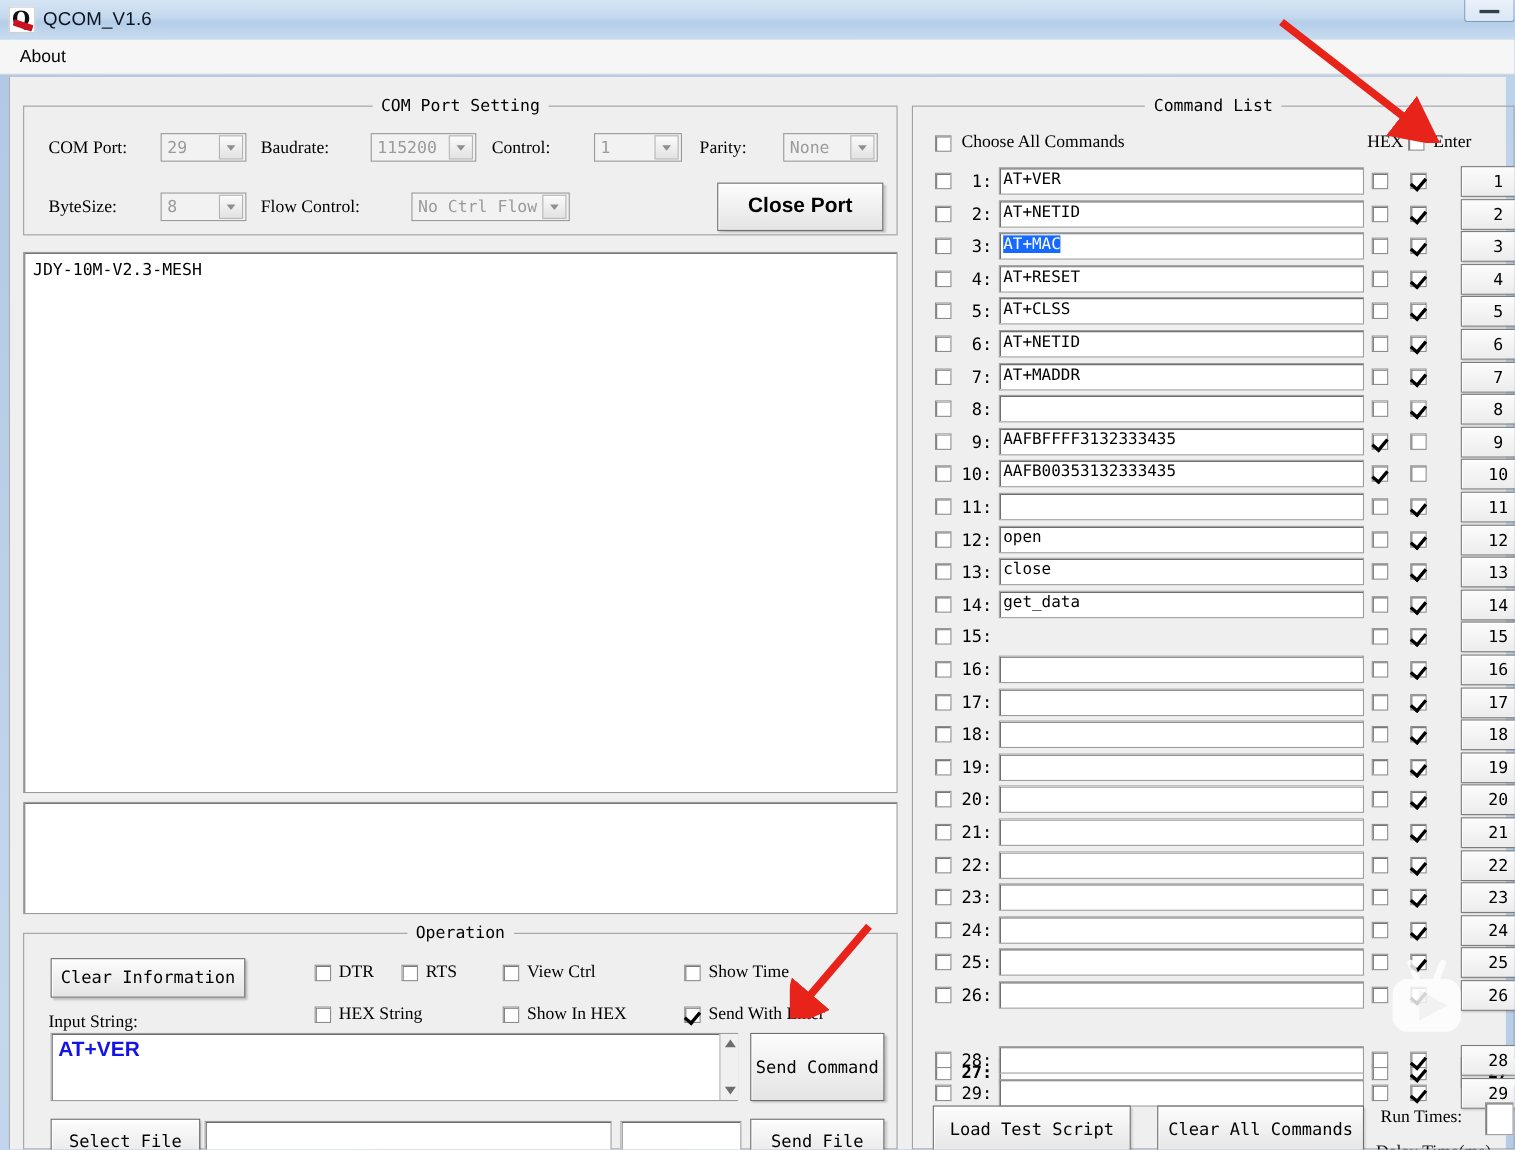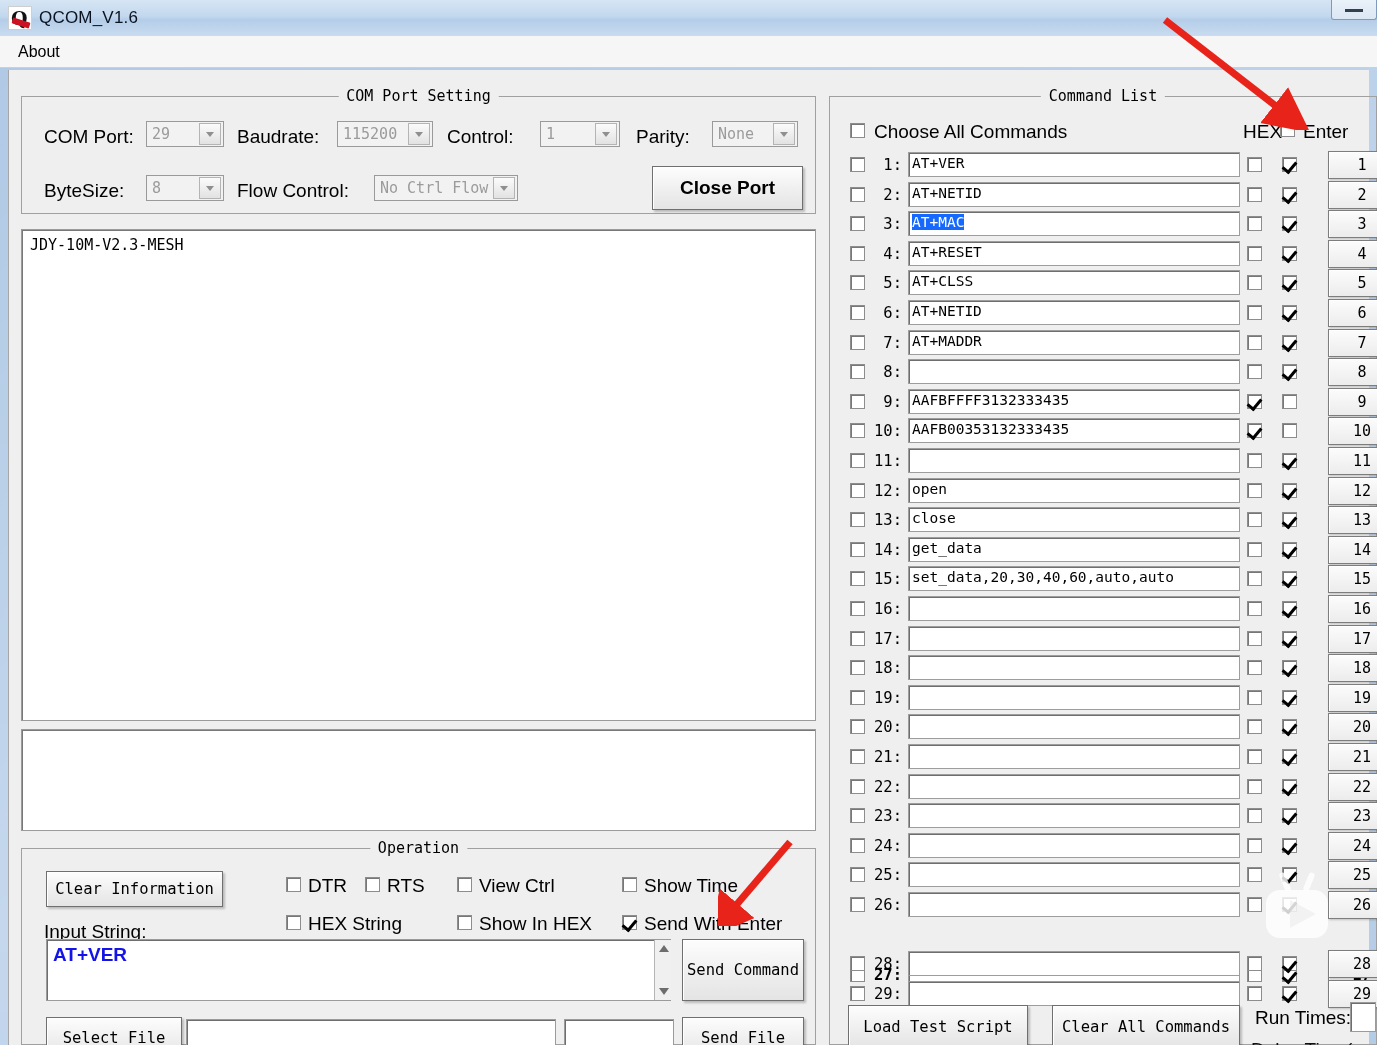--- a/index.html
+++ b/index.html
@@ -77,21 +77,21 @@
   .gbox { position:absolute; border:1px solid #a0a0a0; background:transparent; }
   .gbox > .legend {
     position:absolute; top:-10px; left:50%; transform:translateX(-50%);
     background:#efefef; padding:0 8px;
     font-family:"DejaVu Sans Mono", monospace; font-size:15px; color:#000;
     white-space:nowrap;
   }
 
   
   .lbl {
-    font-family:Liberation Sans, sans-serif; font-size:19px; color:#000;
+    font-family:Liberation Serif, serif; font-size:16px; color:#000;
     white-space:nowrap;
   }
 
   
   .combo {
     position:absolute; height:26px; background:#f2f2f2;
     border:1px solid #9a9a9a; display:flex; align-items:center;
   }
   .combo .cval {
     flex:1; padding-left:5px; font-family:"DejaVu Sans Mono", monospace;
@@ -430,21 +430,20 @@
             <div class="cb" style="left: 20px; top: 5px;"></div>
             <div class="rlbl">14:</div>
             <div class="cmd-input"><span>get_data</span></div>
             <div class="cb" style="left: 417px; top: 5px;"></div>
             <div class="cb on" style="left: 452px; top: 5px;"></div>
             <div class="numbtn">14</div>
           </div>
           <div class="cmd-row" style="top: 414.4px;">
             <div class="cb" style="left: 20px; top: 5px;"></div>
             <div class="rlbl">15:</div>
-            <div class="cmd-input"><span>set_data,20,30,40,60,auto,auto</span></div>
             <div class="cb" style="left: 417px; top: 5px;"></div>
             <div class="cb on" style="left: 452px; top: 5px;"></div>
             <div class="numbtn">15</div>
           </div>
           <div class="cmd-row" style="top: 444px;">
             <div class="cb" style="left: 20px; top: 5px;"></div>
             <div class="rlbl">16:</div>
             <div class="cmd-input"></div>
             <div class="cb" style="left: 417px; top: 5px;"></div>
             <div class="cb on" style="left: 452px; top: 5px;"></div>

